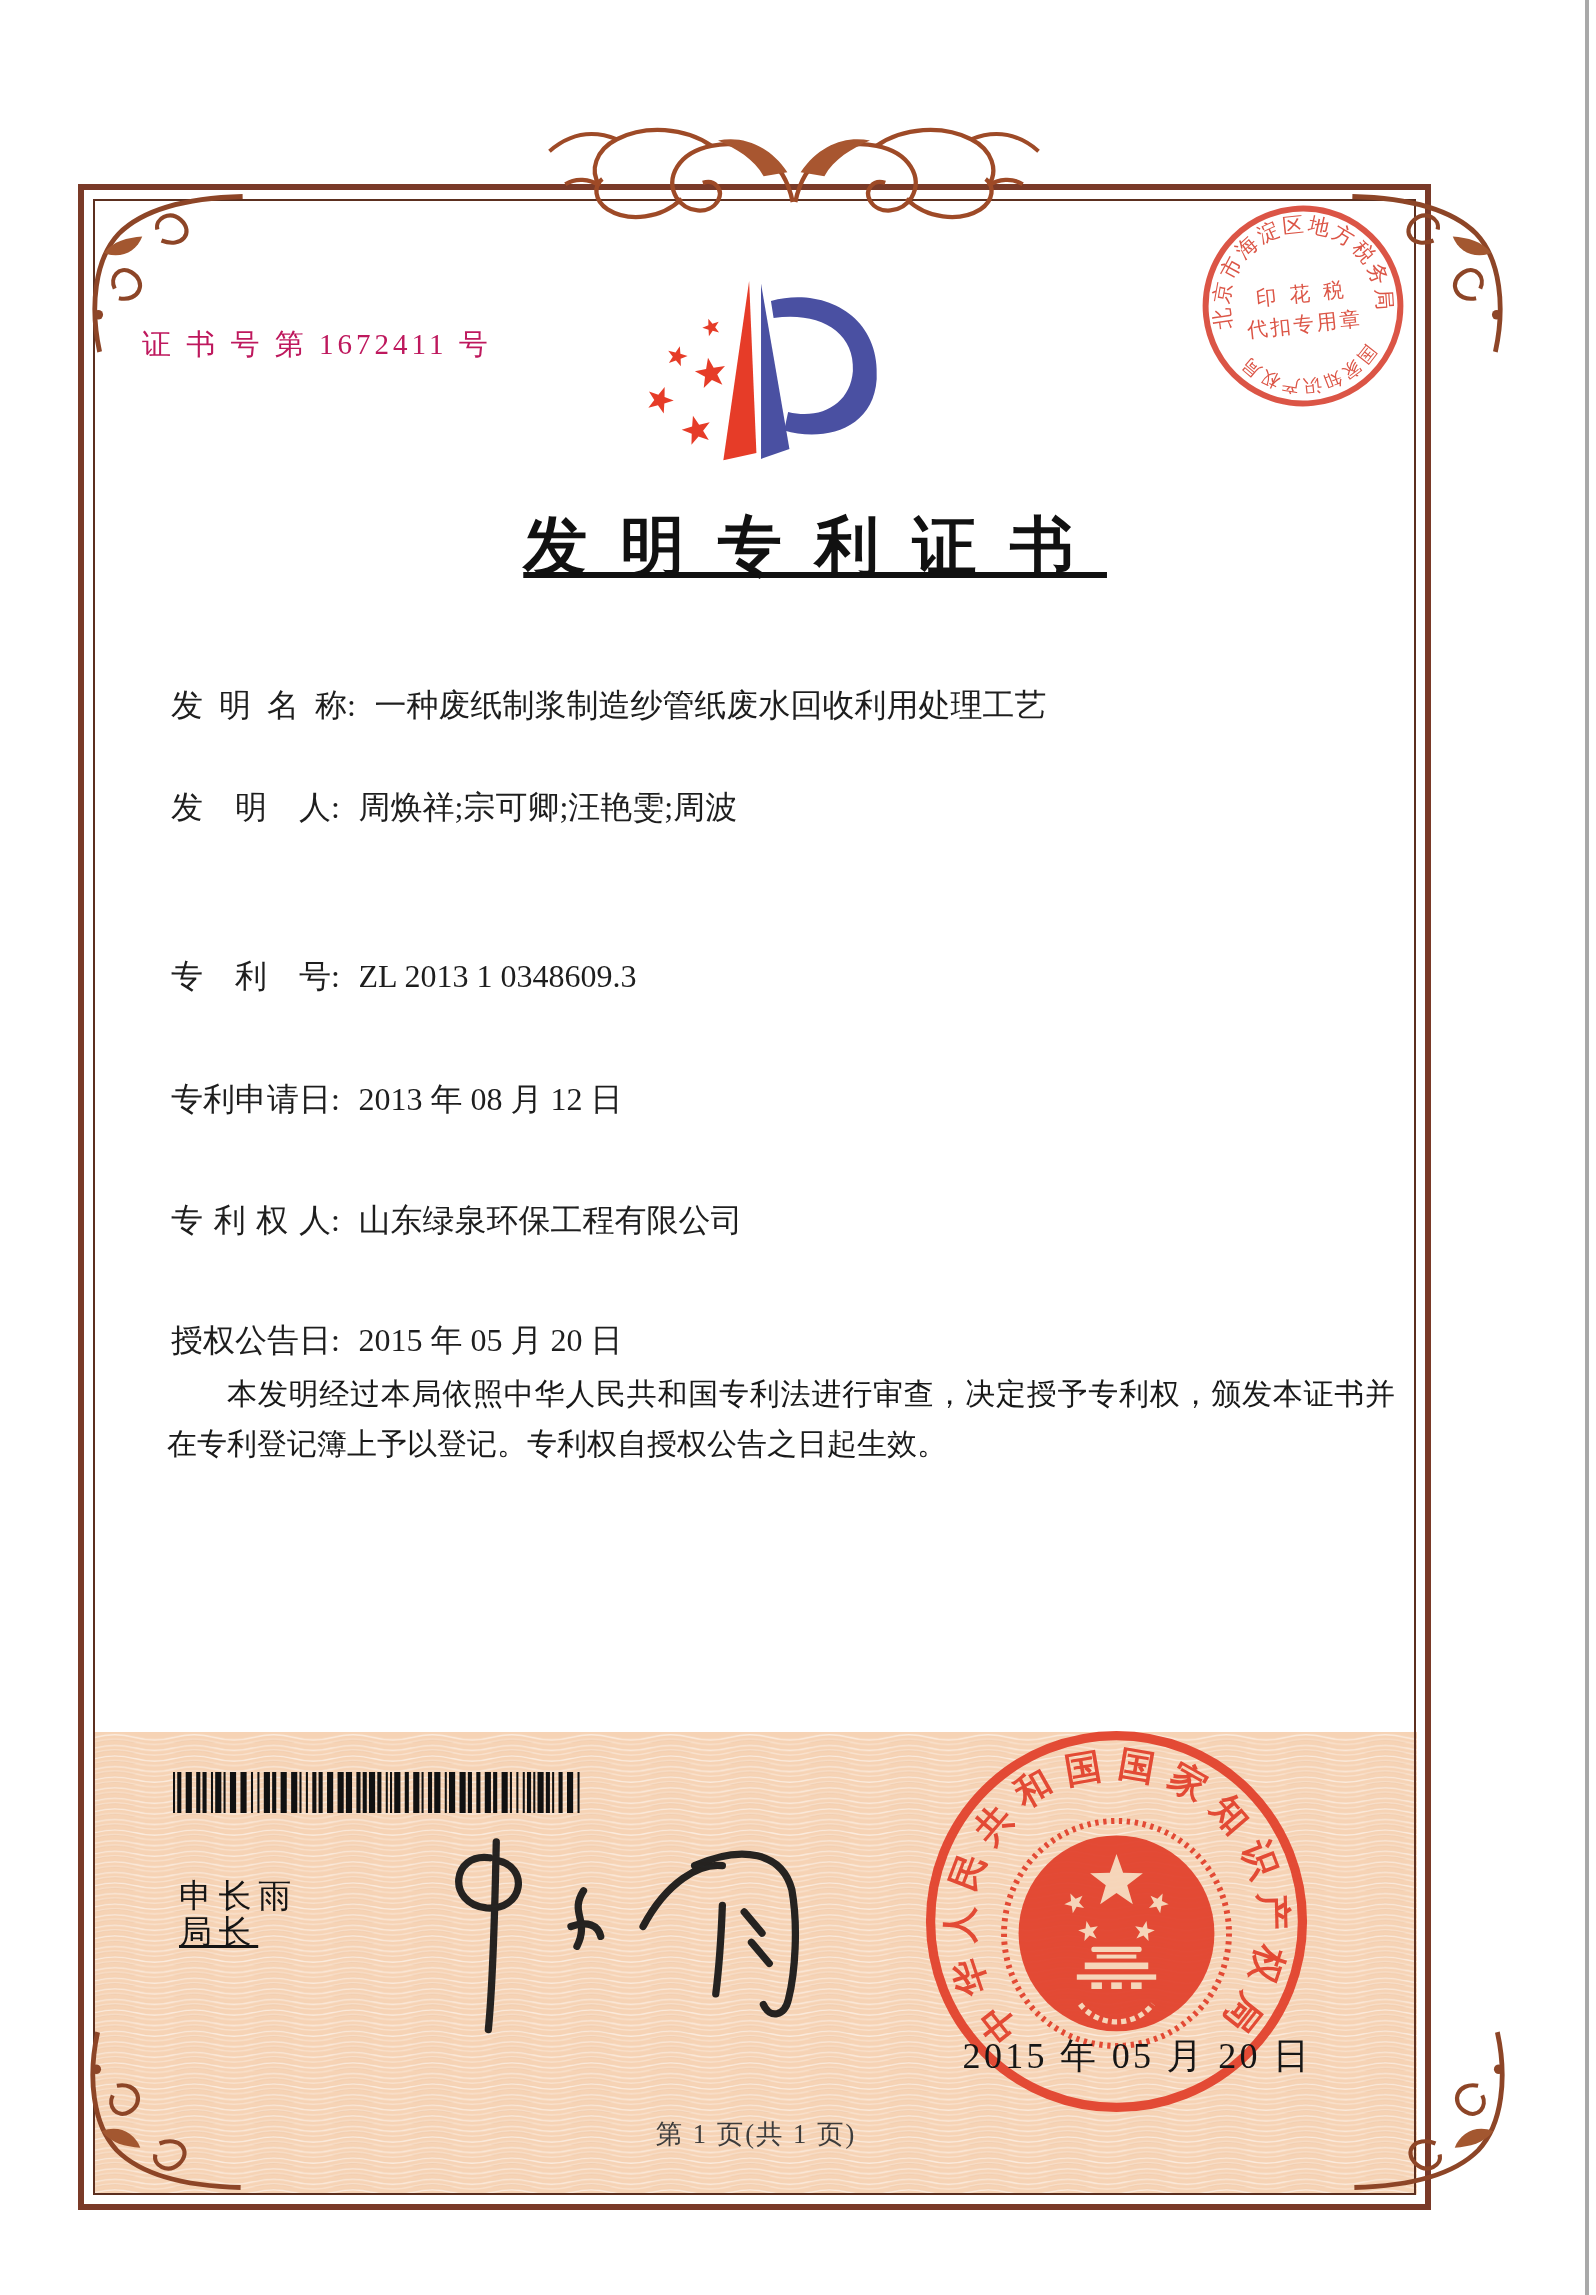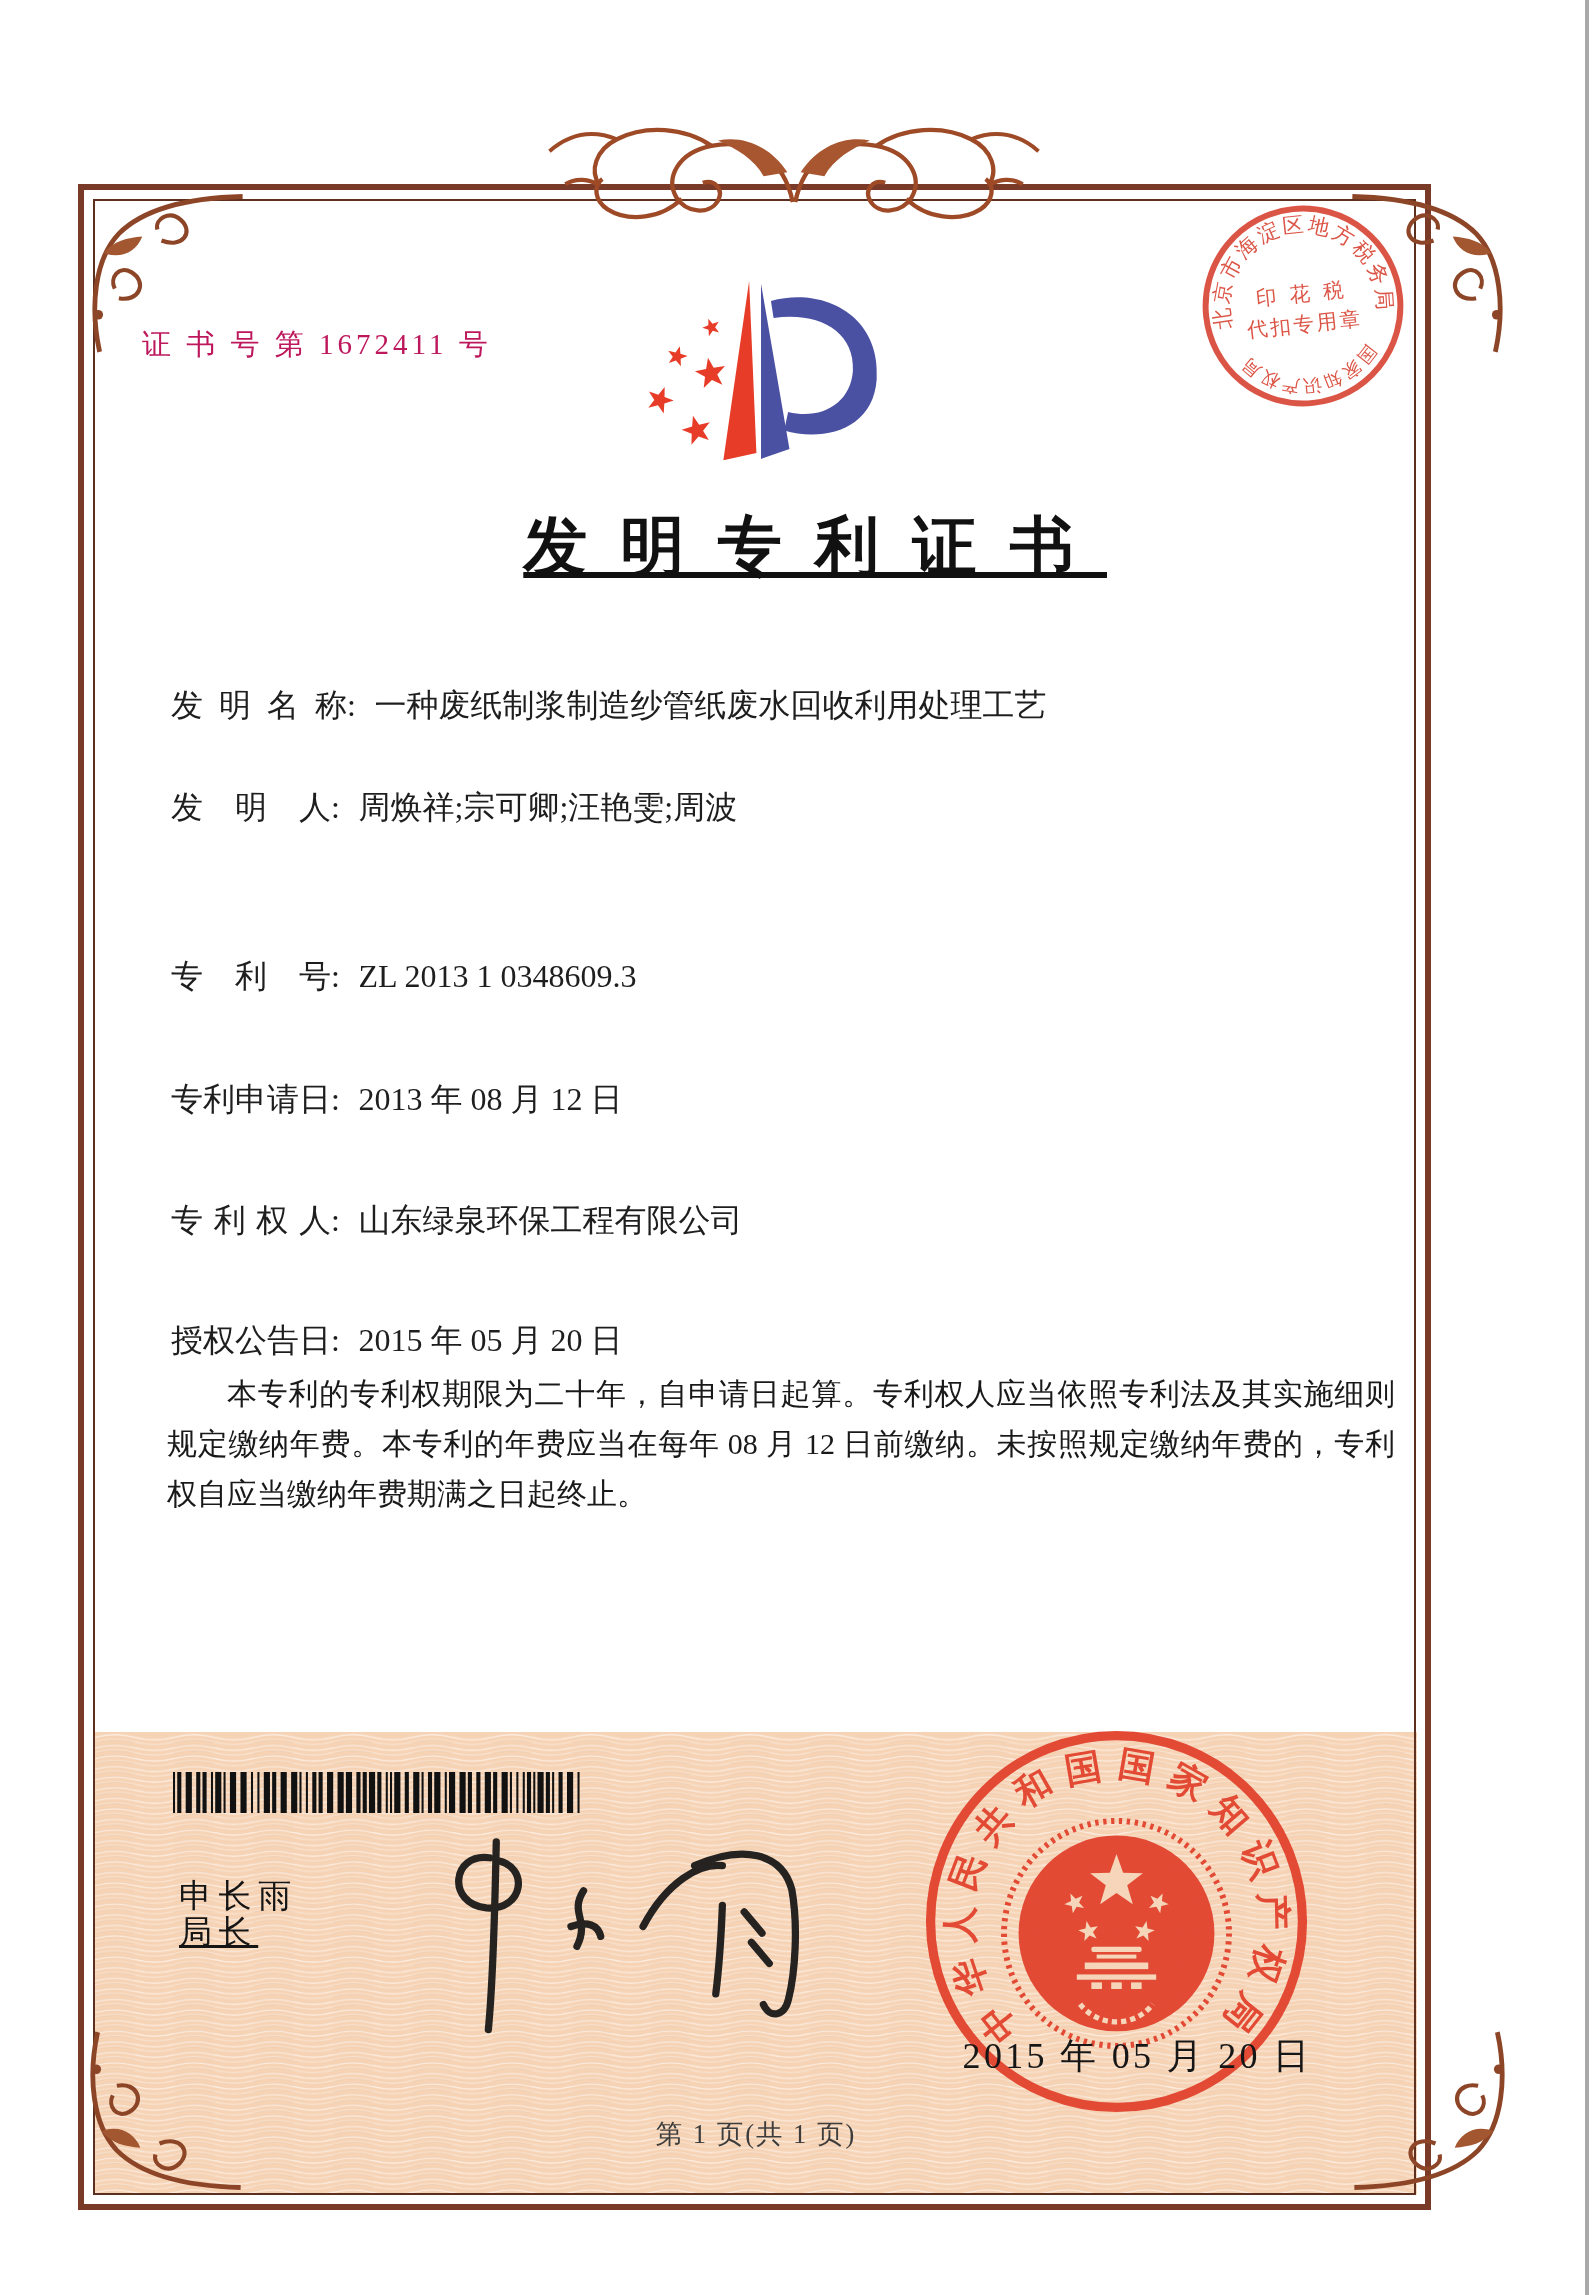--- a/index.html
+++ b/index.html
@@ -150,21 +150,21 @@
 <div class="abs frow" style="top:1199px">
   <span class="flabel">专 利 权 人:</span>
   <span class="fvalue">山东绿泉环保工程有限公司</span>
 </div>
 <div class="abs frow" style="top:1319px">
   <span class="flabel">授权公告日:</span>
   <span class="fvalue">2015 年 05 月 20 日</span>
 </div>
 
 <div class="abs bodytext">
-  <p>本专利的专利权期限为二十年，自申请日起算。专利权人应当依照专利法及其实施细则规定缴纳年费。本专利的年费应当在每年 08 月 12 日前缴纳。未按照规定缴纳年费的，专利权自应当缴纳年费期满之日起终止。</p>
+  <p>本发明经过本局依照中华人民共和国专利法进行审查，决定授予专利权，颁发本证书并在专利登记簿上予以登记。专利权自授权公告之日起生效。</p>
 </div>
 
 <svg id="barcode" class="abs barcode" viewBox="0 0 632 62" preserveAspectRatio="none" fill="#111">
     <rect x="0.0" y="0" width="3.1" height="62"></rect>
     <rect x="6.4" y="0" width="6.2" height="62"></rect>
     <rect x="19.2" y="0" width="9.3" height="62"></rect>
     <rect x="35.1" y="0" width="6.2" height="62"></rect>
     <rect x="44.6" y="0" width="6.2" height="62"></rect>
     <rect x="57.4" y="0" width="3.1" height="62"></rect>
     <rect x="63.8" y="0" width="9.3" height="62"></rect>

